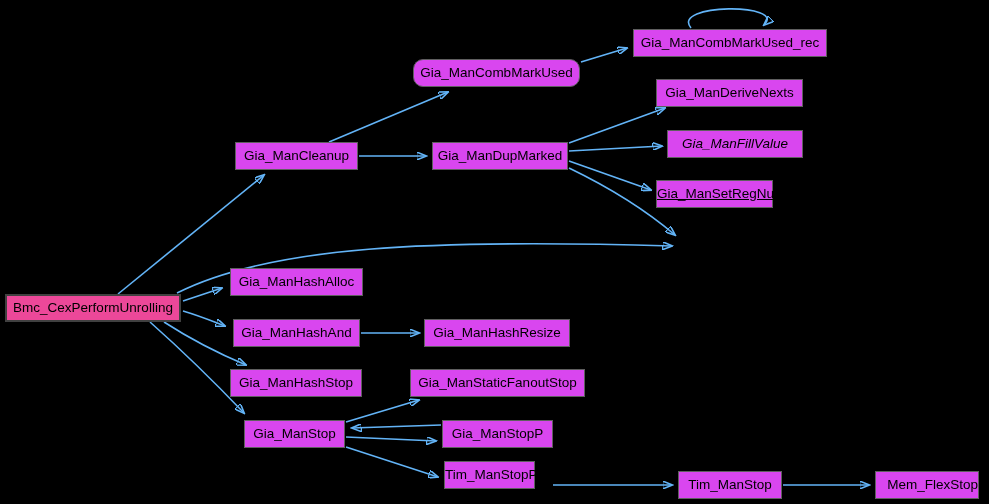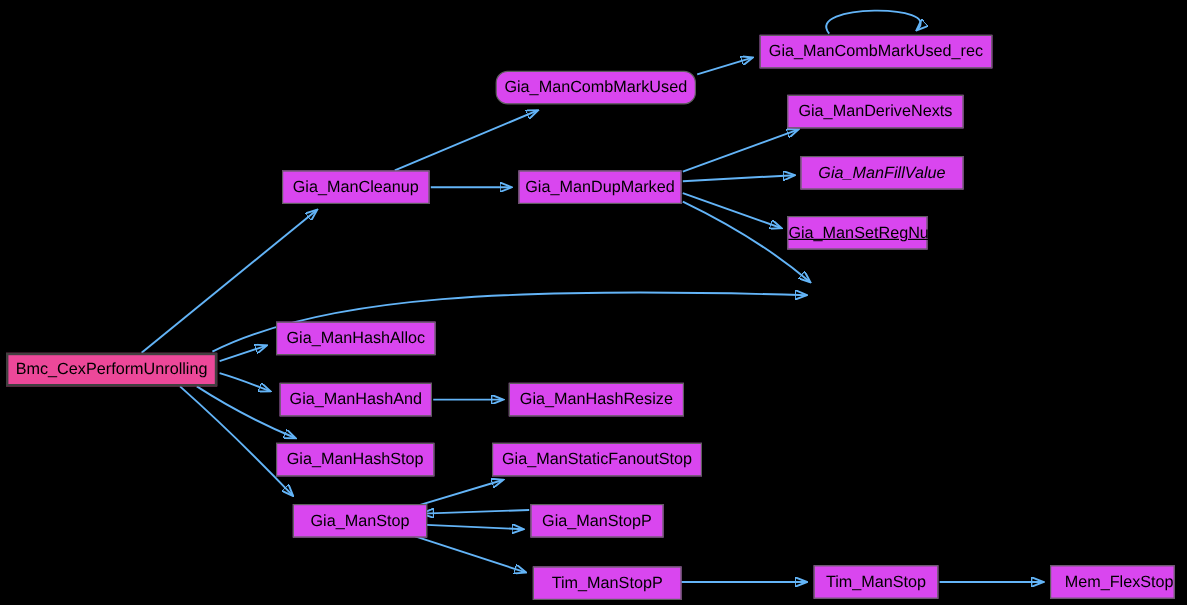--- a/index.html
+++ b/index.html
@@ -86,20 +86,20 @@
   <div class="node" style="left:413px; top:59px;  width:167px;border-radius:10px;">Gia_ManCombMarkUsed</div>
   <div class="node" style="left:633px; top:29px;  width:194px;">Gia_ManCombMarkUsed_rec</div>
   <div class="node" style="left:432px; top:142px; width:136px;">Gia_ManDupMarked</div>
   <div class="node" style="left:656px; top:79px;  width:147px;">Gia_ManDeriveNexts</div>
   <div class="node" style="left:667px; top:130px; width:136px;font-style:italic;">Gia_ManFillValue</div>
   <div class="node" style="left:656px; top:180px; width:117px;text-decoration:underline;">Gia_ManSetRegNum</div>
   <div class="node" style="left:230px; top:268px; width:133px;">Gia_ManHashAlloc</div>
   <div class="node" style="left:233px; top:319px; width:127px;">Gia_ManHashAnd</div>
   <div class="node" style="left:424px; top:319px; width:146px;">Gia_ManHashResize</div>
   <div class="node" style="left:230px; top:369px; width:132px;">Gia_ManHashStop</div>
-  <div class="node" style="left:244px; top:420px; width:112px;">Gia_ManStop</div>
+  <div class="node" style="left:244px; top:420px; width:101px;">Gia_ManStop</div>
   <div class="node" style="left:410px; top:369px; width:175px;">Gia_ManStaticFanoutStop</div>
   <div class="node" style="left:442px; top:420px; width:111px;">Gia_ManStopP</div>
-  <div class="node" style="left:444px; top:472px; width:124px;text-align:center;">Tim_ManStopP</div>
+  <div class="node" style="left:444px; top:461px; width:91px;text-align:center;">Tim_ManStopP</div>
   <div class="node" style="left:678px; top:471px; width:104px;">Tim_ManStop</div>
   <div class="node" style="left:875px; top:471px; width:104px;text-align:right;">Mem_FlexStop</div>
 
 </div>
 
 </body></html>

